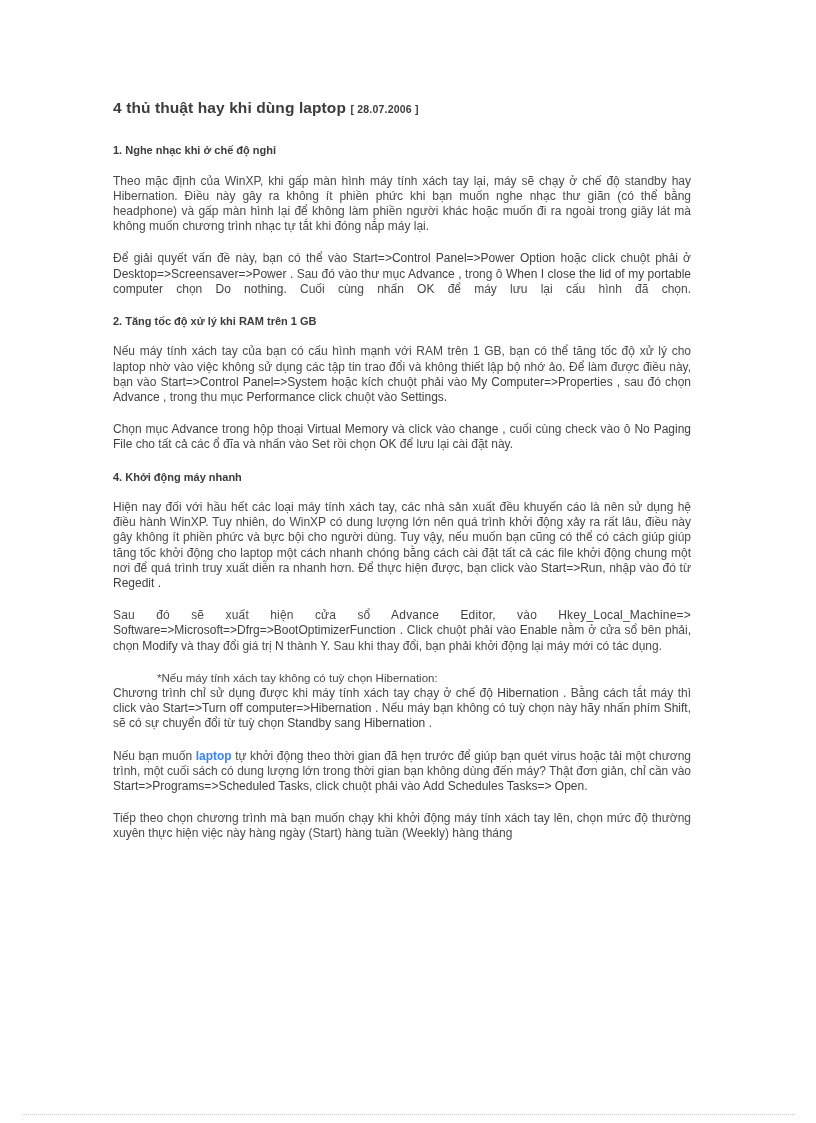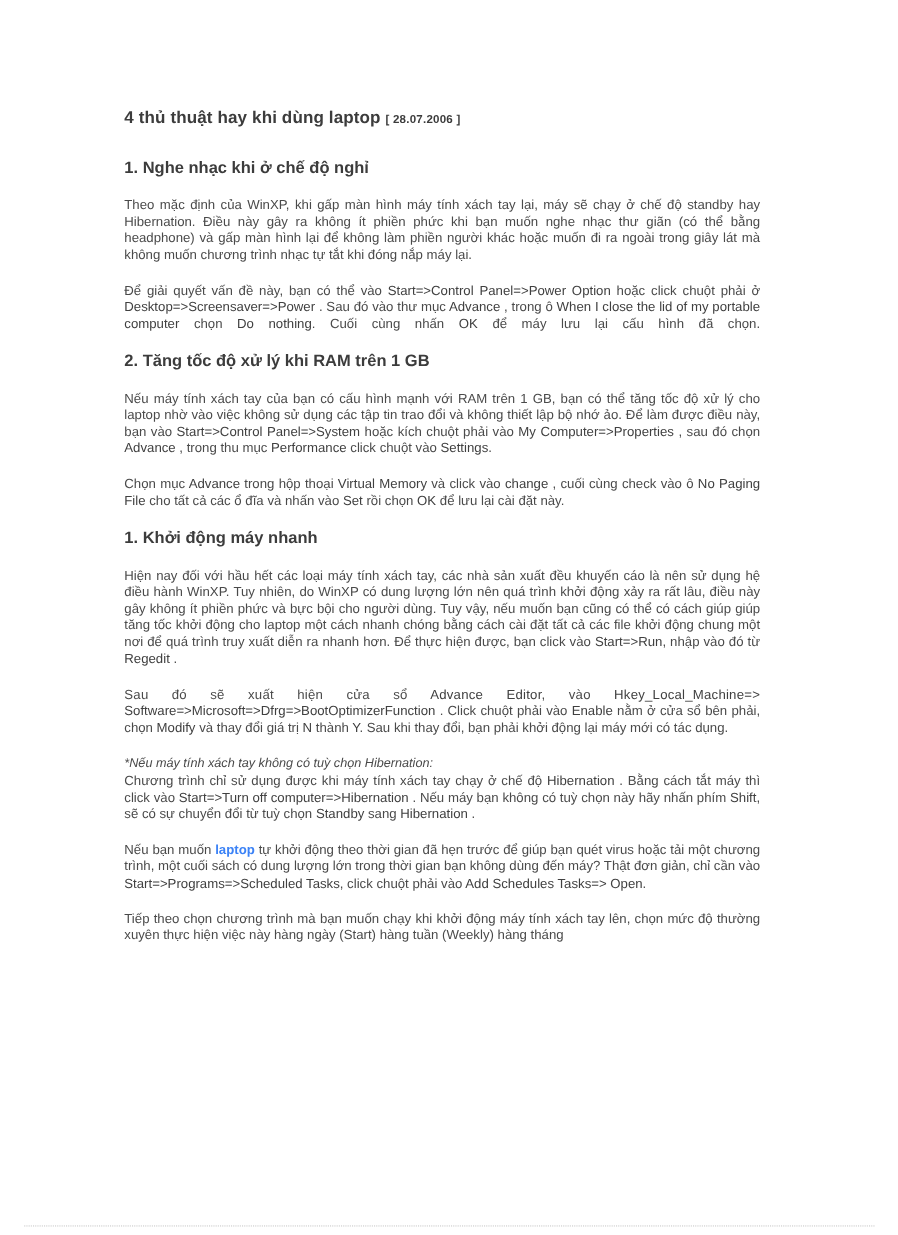--- a/index.html
+++ b/index.html
@@ -33,21 +33,21 @@
   }
   .doc-title .date {
     font-size: 10.5px;
     font-weight: bold;
     color: #3c3c3c;
     letter-spacing: 0.2px;
   }
 
   
   .sec-head {
-    font-size: 15px;
+    font-size: 11px;
     font-weight: bold;
     color: #3c3c3c;
     margin: 0 0 16px 0;
     line-height: 1.3;
   }
   .sec-head.spaced-top { }
 
   
   p.body {
     font-size: 12px;
@@ -55,23 +55,23 @@
     line-height: 15.2px;
     text-align: justify;
     text-justify: inter-word;
     margin: 0 0 17px 0;
   }
   p.body.tight { margin-bottom: 0; }
   p.body.force-last-justify {
     text-align-last: justify;
   }
   .it {
-    font-style: italic;
     font-size: 11.5px;
     color: #4a4a4a;
+    margin-left: 44px;
   }
   .lnk {
     color: #404040;
   }
   .bd {
     font-weight: bold;
     color: #3b82f6;
   }
 
   
@@ -97,21 +97,21 @@
     </h1>
 
     <h2 class="sec-head">1. Nghe nhạc khi ở chế độ nghỉ</h2>
     <p class="body"><span>Theo mặc định của WinXP, khi gấp màn hình máy tính xách tay lại, máy sẽ chạy ở chế độ standby hay Hibernation. Điều này gây ra không ít phiền phức khi bạn muốn nghe nhạc thư giãn (có thể bằng headphone) và gấp màn hình lại để không làm phiền người khác hoặc muốn đi ra ngoài trong giây lát mà không muốn chương trình nhạc tự tắt khi đóng nắp máy lại.</span></p>
     <p class="body force-last-justify"><span>Để giải quyết vấn đề này, bạn có thể vào </span><span class="lnk">Start=&gt;Control Panel=&gt;Power Option</span><span> hoặc click chuột phải ở </span><span class="lnk">Desktop=&gt;Screensaver=&gt;Power</span><span> . Sau đó vào thư mục </span><span class="lnk">Advance</span><span> , trong ô </span><span class="lnk">When I close the lid of my portable computer</span><span> chọn </span><span class="lnk">Do nothing</span><span>. Cuối cùng nhấn </span><span class="lnk">OK</span><span> để máy lưu lại cấu hình đã chọn.</span></p>
 
     <h2 class="sec-head spaced-top">2. Tăng tốc độ xử lý khi RAM trên 1 GB</h2>
     <p class="body"><span>Nếu máy tính xách tay của bạn có cấu hình mạnh với RAM trên 1 GB, bạn có thể tăng tốc độ xử lý cho laptop nhờ vào việc không sử dụng các tập tin trao đổi và không thiết lập bộ nhớ ảo. Để làm được điều này, bạn vào </span><span class="lnk">Start=&gt;Control Panel=&gt;System</span><span> hoặc kích chuột phải vào </span><span class="lnk">My Computer=&gt;Properties</span><span> , sau đó chọn </span><span class="lnk">Advance</span><span> , trong thu mục </span><span class="lnk">Performance</span><span> click chuột vào </span><span class="lnk">Settings</span><span>.</span></p>
     <p class="body"><span>Chọn mục </span><span class="lnk">Advance</span><span> trong hộp thoại </span><span class="lnk">Virtual Memory</span><span> và click vào </span><span class="lnk">change</span><span> , cuối cùng check vào ô </span><span class="lnk">No Paging File</span><span> cho tất cả các ổ đĩa và nhấn vào </span><span class="lnk">Set</span><span> rồi chọn </span><span class="lnk">OK</span><span> để lưu lại cài đặt này.</span></p>
 
-    <h2 class="sec-head">1. Khởi động máy nhanh</h2>
+    <h2 class="sec-head">4. Khởi động máy nhanh</h2>
     <p class="body"><span>Hiện nay đối với hầu hết các loại máy tính xách tay, các nhà sản xuất đều khuyến cáo là nên sử dụng hệ điều hành WinXP. Tuy nhiên, do WinXP có dung lượng lớn nên quá trình khởi động xảy ra rất lâu, điều này gây không ít phiền phức và bực bội cho người dùng. Tuy vậy, nếu muốn bạn cũng có thể có cách giúp giúp tăng tốc khởi động cho laptop một cách nhanh chóng bằng cách cài đặt tất cả các file khởi động chung một nơi để quá trình truy xuất diễn ra nhanh hơn. Để thực hiện được, bạn click vào </span><span class="lnk">Start=&gt;Run</span><span>, nhập vào đó từ </span><span class="lnk">Regedit</span><span> .</span></p>
 
     <p class="body tight" style="text-align-last: justify; letter-spacing: 0.2px;"><span>Sau đó sẽ xuất hiện cửa sổ </span><span class="lnk">Advance Editor</span><span>, vào </span><span class="lnk">Hkey_Local_Machine=&gt;</span></p>
     <p class="body"><span class="lnk">Software=&gt;Microsoft=&gt;Dfrg=&gt;BootOptimizerFunction</span><span> . Click chuột phải vào </span><span class="lnk">Enable</span><span> nằm ở cửa sổ bên phải, chọn </span><span class="lnk">Modify</span><span> và thay đổi giá trị </span><span class="lnk">N</span><span> thành </span><span class="lnk">Y</span><span>. Sau khi thay đổi, bạn phải khởi động lại máy mới có tác dụng.</span></p>
 
     <p class="body tight"><span class="it">*Nếu máy tính xách tay không có tuỳ chọn Hibernation:</span></p>
     <p class="body"><span>Chương trình chỉ sử dụng được khi máy tính xách tay chạy ở chế độ </span><span class="lnk">Hibernation</span><span> . Bằng cách tắt máy thì click vào </span><span class="lnk">Start=&gt;Turn off computer=&gt;Hibernation</span><span> . Nếu máy bạn không có tuỳ chọn này hãy nhấn phím </span><span class="lnk">Shift</span><span>, sẽ có sự chuyển đổi từ tuỳ chọn </span><span class="lnk">Standby</span><span> sang </span><span class="lnk">Hibernation</span><span> .</span></p>
 
     <p class="body"><span>Nếu bạn muốn </span><span class="bd">laptop</span><span> tự khởi động theo thời gian đã hẹn trước để giúp bạn quét virus hoặc tải một chương trình, một cuối sách có dung lượng lớn trong thời gian bạn không dùng đến máy? Thật đơn giản, chỉ cần vào </span><span class="lnk">Start=&gt;Programs=&gt;Scheduled Tasks</span><span>, click chuột phải vào </span><span class="lnk">Add Schedules Tasks=&gt; Open</span><span>.</span></p>
     <p class="body"><span>Tiếp theo chọn chương trình mà bạn muốn chạy khi khởi động máy tính xách tay lên, chọn mức độ thường xuyên thực hiện việc này hàng ngày (Start) hàng tuần (Weekly) hàng tháng</span></p>

